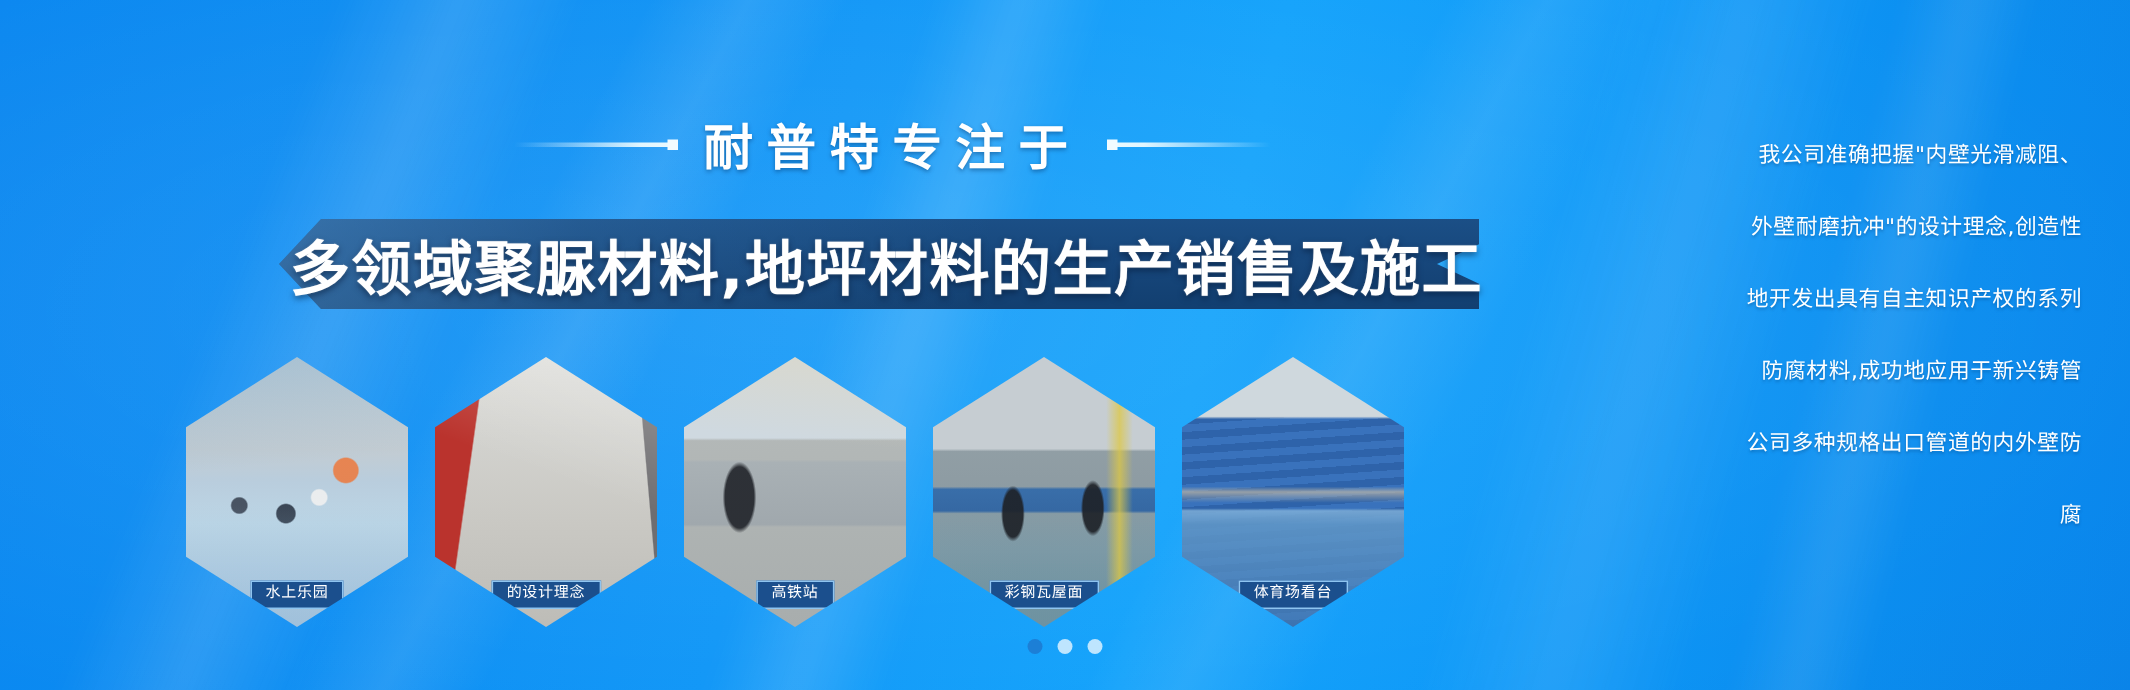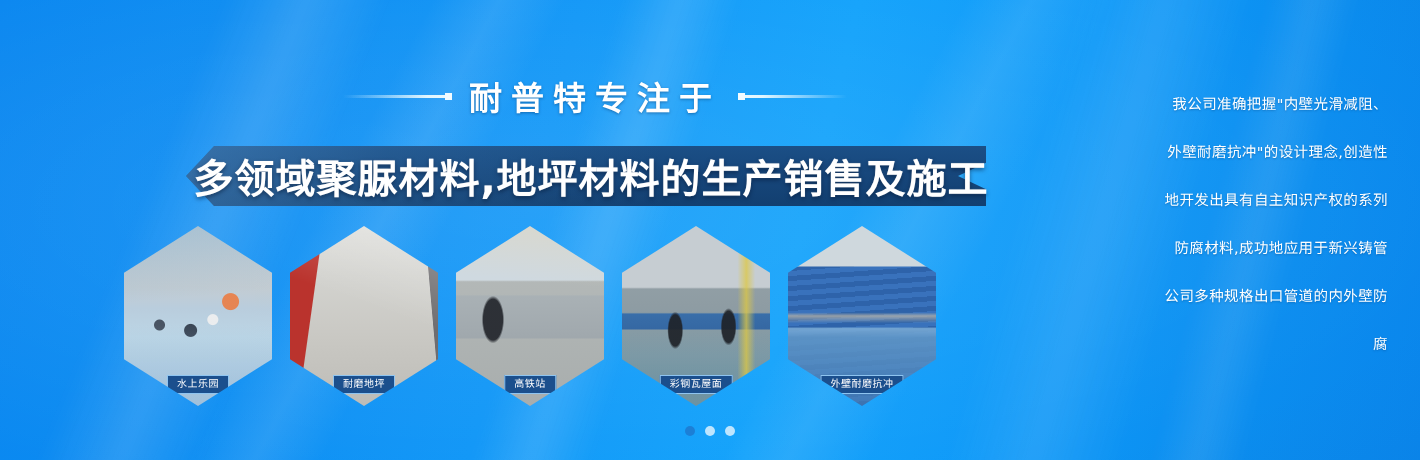--- a/index.html
+++ b/index.html
@@ -143,21 +143,21 @@
     font-size: 14.5px;
     line-height: 48px;
     letter-spacing: 0.4px;
     text-shadow: 0 1px 2px rgba(0,50,100,0.35);
     font-family: "DejaVu Sans", "Liberation Sans", sans-serif;
   }
 
   
   .tiles {
     position: absolute;
-    top: 226px;
+    top: 238px;
     left: 124px;
     width: 1000px;
     height: 180px;
     display: flex;
     gap: 0;
     text-decoration: underline;
   }
   .tile {
     position: relative;
     width: 148px;
@@ -320,36 +320,36 @@
 
   <div class="tiles">
 
     <div class="tile">
       <div class="tile-photo ph-water"></div>
       <span class="tile-label">水上乐园</span>
     </div>
 
     <div class="tile">
       <div class="tile-photo ph-floor"></div>
-      <span class="tile-label">耐磨地坪</span>
+      <span class="tile-label">的设计理念</span>
     </div>
 
     <div class="tile">
       <div class="tile-photo ph-rail"></div>
       <span class="tile-label">高铁站</span>
     </div>
 
     <div class="tile">
       <div class="tile-photo ph-roof"></div>
       <span class="tile-label">彩钢瓦屋面</span>
     </div>
 
     <div class="tile">
       <div class="tile-photo ph-stand"></div>
-      <span class="tile-label">外壁耐磨抗冲</span>
+      <span class="tile-label">体育场看台</span>
     </div>
 
 
   </div>
 
   <div class="dots">
     <span class="dot active"></span>
     <span class="dot"></span>
     <span class="dot"></span>
   </div>

